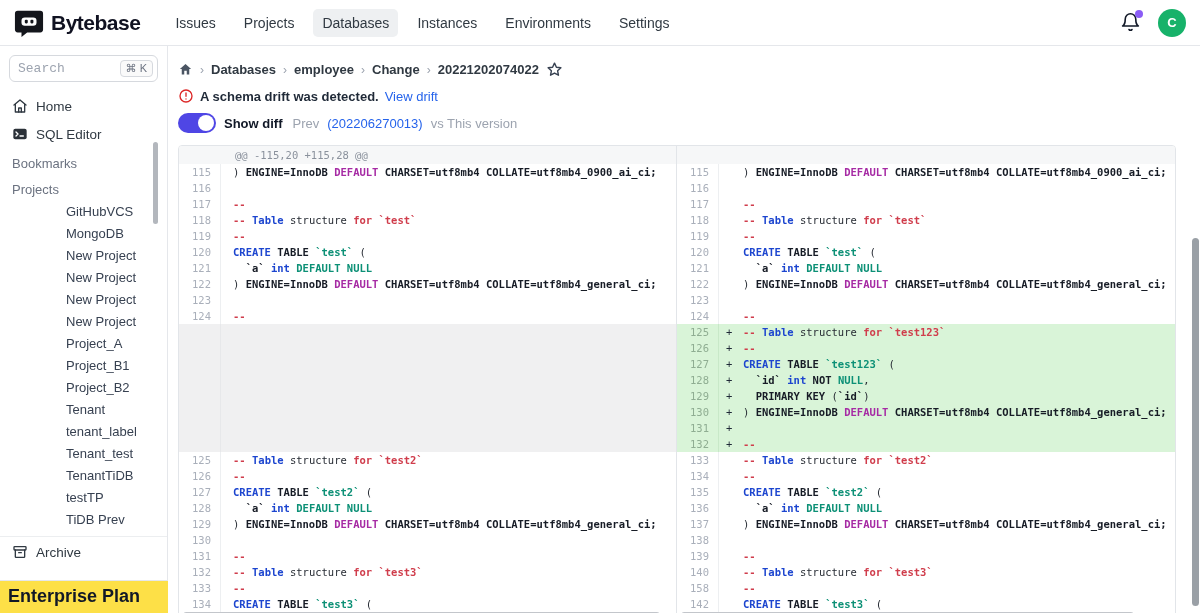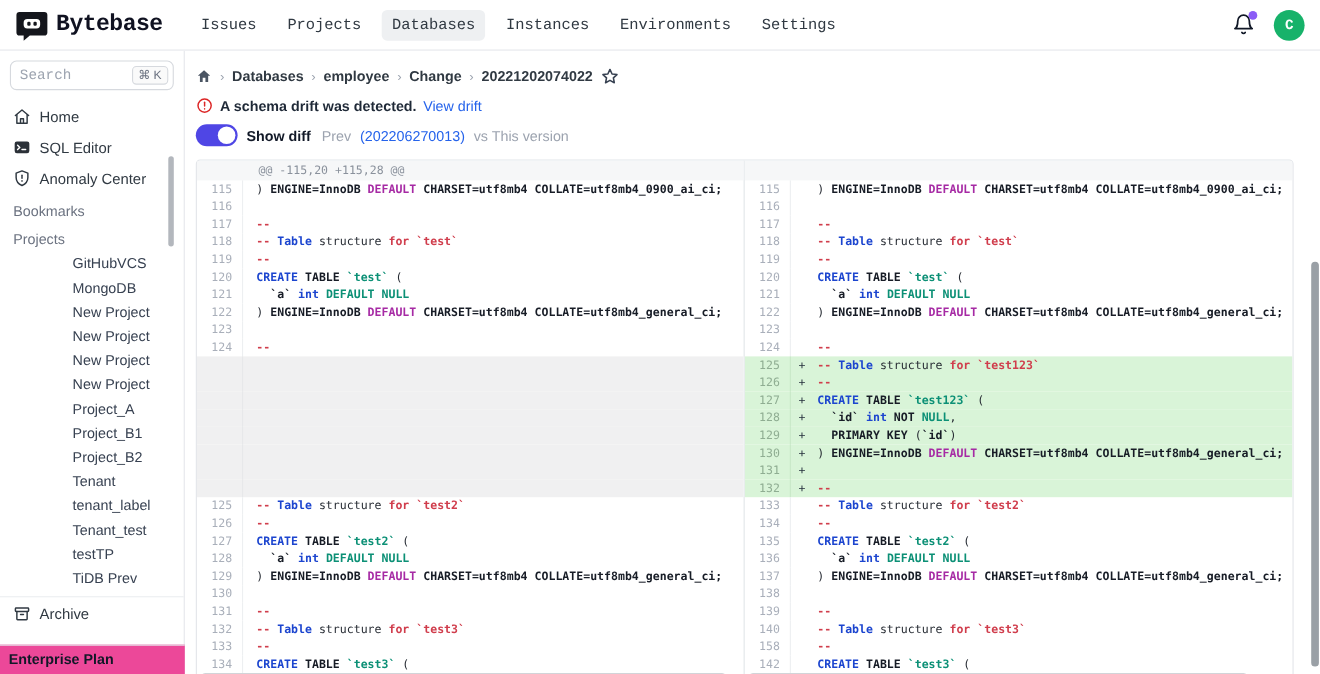--- a/index.html
+++ b/index.html
@@ -1,21 +1,21 @@
 <!DOCTYPE html>
 <html><head>
 <meta charset="utf-8">
 <style>
   * { margin:0; padding:0; box-sizing:border-box; }
   html,body { width:1200px; height:613px; overflow:hidden; background:#fff;
     font-family:"Liberation Sans", sans-serif; color:#303942; }
 
   
   .topbar { height:46px; display:flex; align-items:center; border-bottom:1px solid #e5e7eb;
-    padding:0 14px; background:#fff; position:relative; z-index:5;font-family:Liberation Mono, monospace; }
+    padding:0 14px; background:#fff; position:relative; z-index:5; }
   .logo { display:flex; align-items:center; gap:7px; cursor:pointer; }
   .logo-word { font-size:21px; font-weight:800; color:#101221; letter-spacing:-0.5px; }
   .main-nav { display:flex; align-items:center; gap:10px; margin-left:26px; }
   .nav-item { font-size:14px; color:#303942; padding:6px 9px; border-radius:5px; cursor:pointer; }
   .nav-item.active { background:#eef0f2; }
   .topbar-right { margin-left:auto; display:flex; align-items:center; gap:16px; }
   .bell-wrap { position:relative; width:22px; height:22px; cursor:pointer; }
   .bell-dot { position:absolute; top:-2px; right:-1px; width:8px; height:8px; border-radius:50%; }
   .avatar { width:28px; height:28px; border-radius:50%; color:#fff; font-size:13px; font-weight:700;
     display:flex; align-items:center; justify-content:center; cursor:pointer; }
@@ -33,21 +33,21 @@
     font-family:Liberation Mono, monospace; }
   .search-box input::placeholder { color:#9ca3af; }
   .kbd { font-size:11px; color:#6b7280; border:1px solid #d6d9de; background:#fafafa;
     border-radius:4px; padding:1px 5px; margin-left:auto; white-space:nowrap; }
   .side-item { display:flex; align-items:center; gap:8px; padding:5px 12px; font-size:13.5px;
     color:#303942; cursor:pointer; height:28px; }
   .side-section { font-size:13px; color:#6b7280; padding:8px 12px 3px 12px; }
   .proj-item { font-size:13px; color:#374151; padding:4px 12px 4px 24px; cursor:pointer; height:22px;margin-left:42px; }
   .archive-row { border-top:1px solid #eceef0; margin-top:6px; padding-top:8px; }
   .plan-bar { position:absolute; bottom:0; left:0; width:168px; border-top:1px solid #e5e7eb;
-    background:#ec4899; font-size:13px; font-weight:700; color:#111827; padding:5px 8px 6px 8px; }
+    background:#fde047; font-size:18px; font-weight:700; color:#111827; padding:5px 8px 6px 8px; }
   .side-scroll { position:absolute; right:9px; top:96px; width:5px; height:82px;
     background:#b3b7bd; border-radius:3px; }
 
   
   .crumb-row { display:flex; align-items:center; gap:7px; margin:15px 0 0 10px; font-size:13px; }
   .crumb { color:#303942; font-weight:600; cursor:pointer; }
   .crumb-sep { color:#9ca3af; font-size:12px; }
   .alert-row { display:flex; align-items:center; gap:6px; margin:10px 0 0 10px; font-size:13px; }
   .alert-msg { color:#1f2937; font-weight:600; }
   .link { cursor:pointer; }
@@ -147,46 +147,37 @@
     <div class="side-item">
       <span>
         <svg width="16" height="16" viewBox="0 0 24 24">
           <rect x="2" y="4" width="20" height="16" rx="3" fill="#2b3138"></rect>
           <path d="M6 9l3 3-3 3" stroke="#fff" stroke-width="2" fill="none" stroke-linecap="round" stroke-linejoin="round"></path>
           <path d="M12 15h5" stroke="#fff" stroke-width="2" stroke-linecap="round"></path>
         </svg>
       </span>
       <span>SQL Editor</span>
     </div>
-    <div class="side-item">
-      <span>
-        <svg width="16" height="16" viewBox="0 0 24 24" fill="none" stroke="#303942" stroke-width="2" stroke-linecap="round" stroke-linejoin="round">
-          <path d="M12 2l8 3v6c0 5-3.5 9-8 11-4.5-2-8-6-8-11V5z"></path>
-          <path d="M12 8v4"></path>
-            <path d="M12 15.5v.5"></path>
-        </svg>
-      </span>
-      <span>Anomaly Center</span>
-    </div>
 
     <div class="side-section">Bookmarks</div>
     <div class="side-section">Projects</div>
     <div id="proj-list">
         <div class="proj-item">GitHubVCS</div>
         <div class="proj-item">MongoDB</div>
         <div class="proj-item">New Project</div>
         <div class="proj-item">New Project</div>
         <div class="proj-item">New Project</div>
         <div class="proj-item">New Project</div>
         <div class="proj-item">Project_A</div>
         <div class="proj-item">Project_B1</div>
         <div class="proj-item">Project_B2</div>
         <div class="proj-item">Tenant</div>
         <div class="proj-item">tenant_label</div>
         <div class="proj-item">Tenant_test</div>
+        <div class="proj-item">TenantTiDB</div>
         <div class="proj-item">testTP</div>
         <div class="proj-item">TiDB Prev</div>
       </div>
 
     <div class="side-item archive-row">
       <span>
         <svg width="16" height="16" viewBox="0 0 24 24" fill="none" stroke="#303942" stroke-width="2" stroke-linecap="round" stroke-linejoin="round">
           <rect x="3" y="4" width="18" height="5" rx="1"></rect>
           <path d="M5 9v10a1 1 0 0 0 1 1h12a1 1 0 0 0 1-1V9"></path>
             <path d="M10 13h4"></path>

